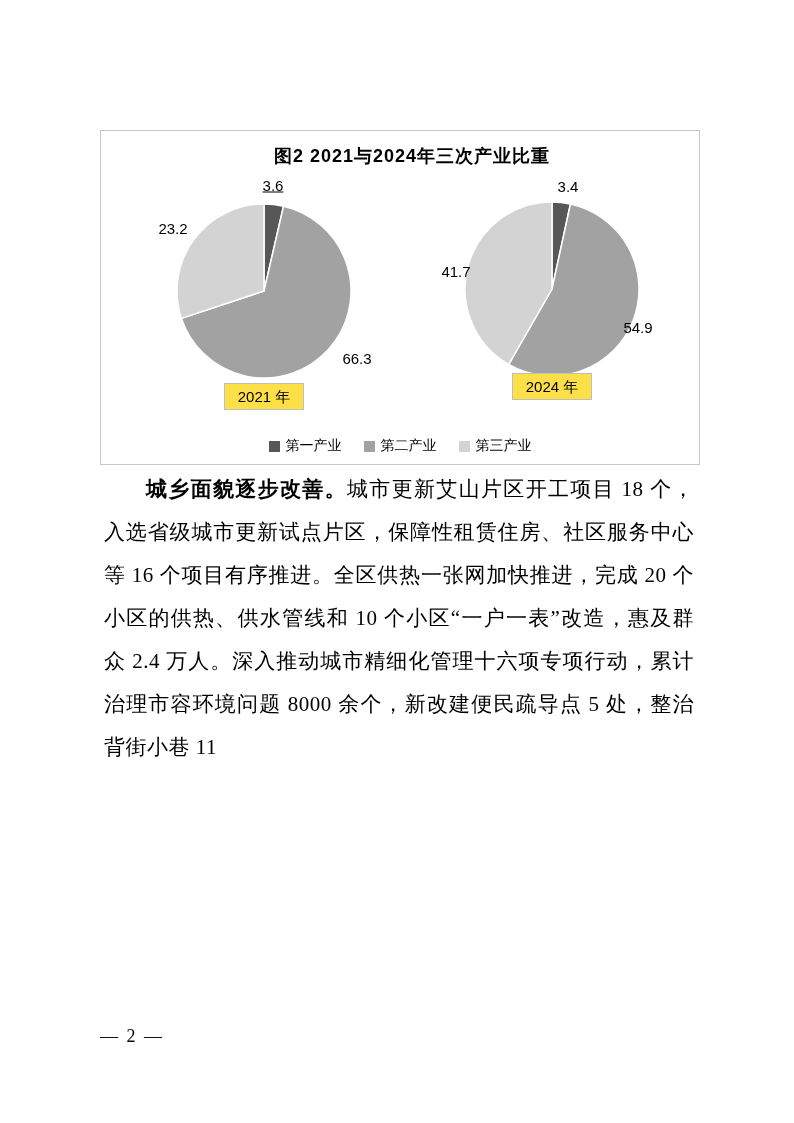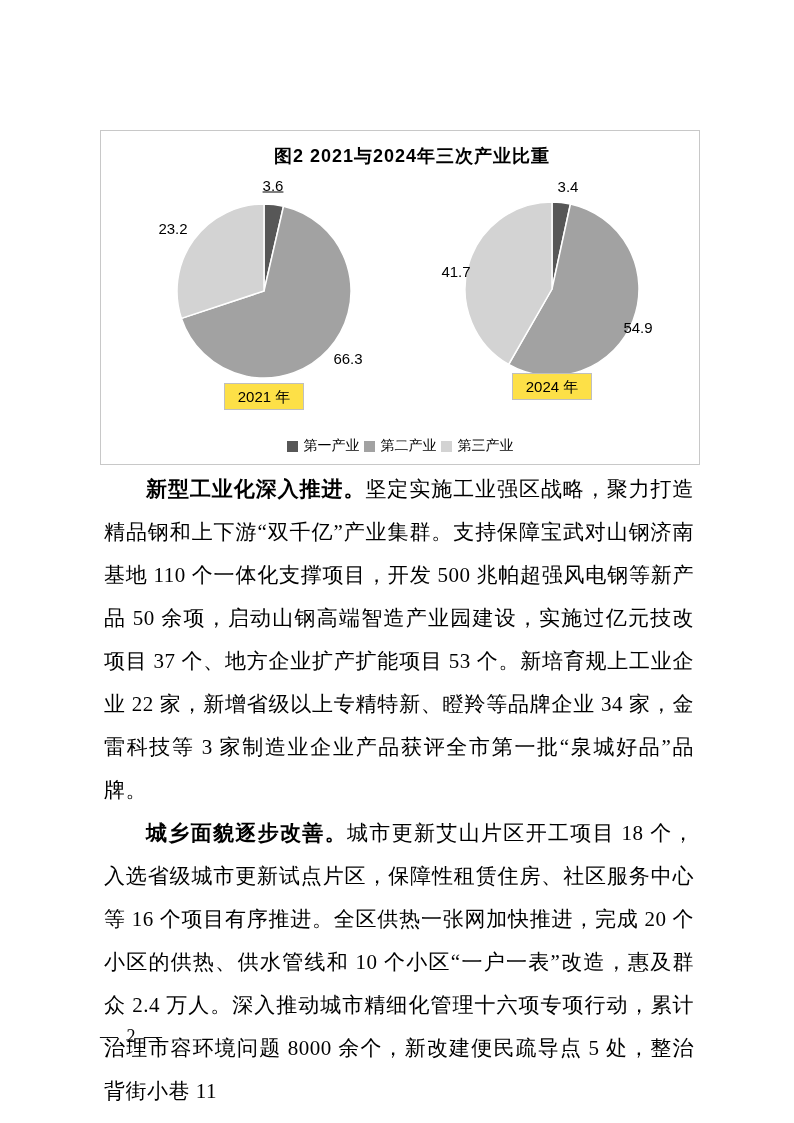--- a/index.html
+++ b/index.html
@@ -24,35 +24,35 @@
   }
   .pie-svg { position:absolute; width:180px; height:180px; }
   .pie-svg.p0 { left:73px;  top:70px; }
   .pie-svg.p1 { left:361px; top:68px; }
   .pie-val {
     position:absolute; transform:translate(-50%,-50%);
     font-size:15px; font-family:"Liberation Sans","DejaVu Sans",sans-serif;
     white-space:nowrap;
   }
   .v00 { left:172px; top:54px;text-decoration:underline; }
-  .v01 { left:247px; top:227px; }
+  .v01 { left:256px; top:227px; }
   .v02 { left:72px;  top:97px; }
   .v10 { left:467px; top:55px; }
   .v11 { left:537px; top:196px; }
   .v12 { left:355px; top:140px; }
   .caption {
     position:absolute; width:80px; height:27px; line-height:25px;
     border:1px solid #bfbfbf; background:#fde047; text-align:center;
     font-size:15px; font-family:"Liberation Sans","DejaVu Sans",sans-serif;
   }
   .cap0 { left:123px; top:252px; }
   .cap1 { left:411px; top:242px; }
   .legend {
     position:absolute; left:0; right:0; top:306px;
-    display:flex; justify-content:center; align-items:center; gap:4px;
+    display:flex; justify-content:center; align-items:center; gap:22px;
     font-size:14px; font-family:"Liberation Sans","DejaVu Sans",sans-serif;
   }
   .legend-item { display:flex; align-items:center; gap:6px; }
   .swatch { width:11px; height:11px; display:inline-block; }
 
   
   .text-body {
     position:absolute; left:104px; top:468px; width:590px;
     font-size:21px; line-height:43px; text-align:justify;
     letter-spacing:0.5px;
@@ -104,19 +104,18 @@
         <span>第二产业</span>
       </span>
       <span class="legend-item">
         <span class="swatch" style="background: rgb(211, 211, 211);"></span>
         <span>第三产业</span>
       </span>
     </div>
   </div>
 
   <div class="text-body">
-    <p><span class="lead">新型工业化深入推进。</span><span>坚定实施工业强区战略，聚力打造精品钢和上下游“双千亿”产业集群。支持保障宝武对山钢济南基地 110 个一体化支撑项目，开发 500 兆帕超强风电钢等新产品 50 余项，启动山钢高端智造产业园建设，实施过亿元技改项目 37 个、地方企业扩产扩能项目 53 个。新培育规上工业企业 22 家，新增省级以上专精特新、瞪羚等品牌企业 34 家，金雷科技等 3 家制造业企业产品获评全市第一批“泉城好品”品牌。</span></p>
     <p><span class="lead">城乡面貌逐步改善。</span><span>城市更新艾山片区开工项目 18 个，入选省级城市更新试点片区，保障性租赁住房、社区服务中心等 16 个项目有序推进。全区供热一张网加快推进，完成 20 个小区的供热、供水管线和 10 个小区“一户一表”改造，惠及群众 2.4 万人。深入推动城市精细化管理十六项专项行动，累计治理市容环境问题 8000 余个，新改建便民疏导点 5 处，整治背街小巷 11</span></p>
   </div>
 
   <div class="page-number">— 2 —</div>
 
 </div>
 
 </body></html>

